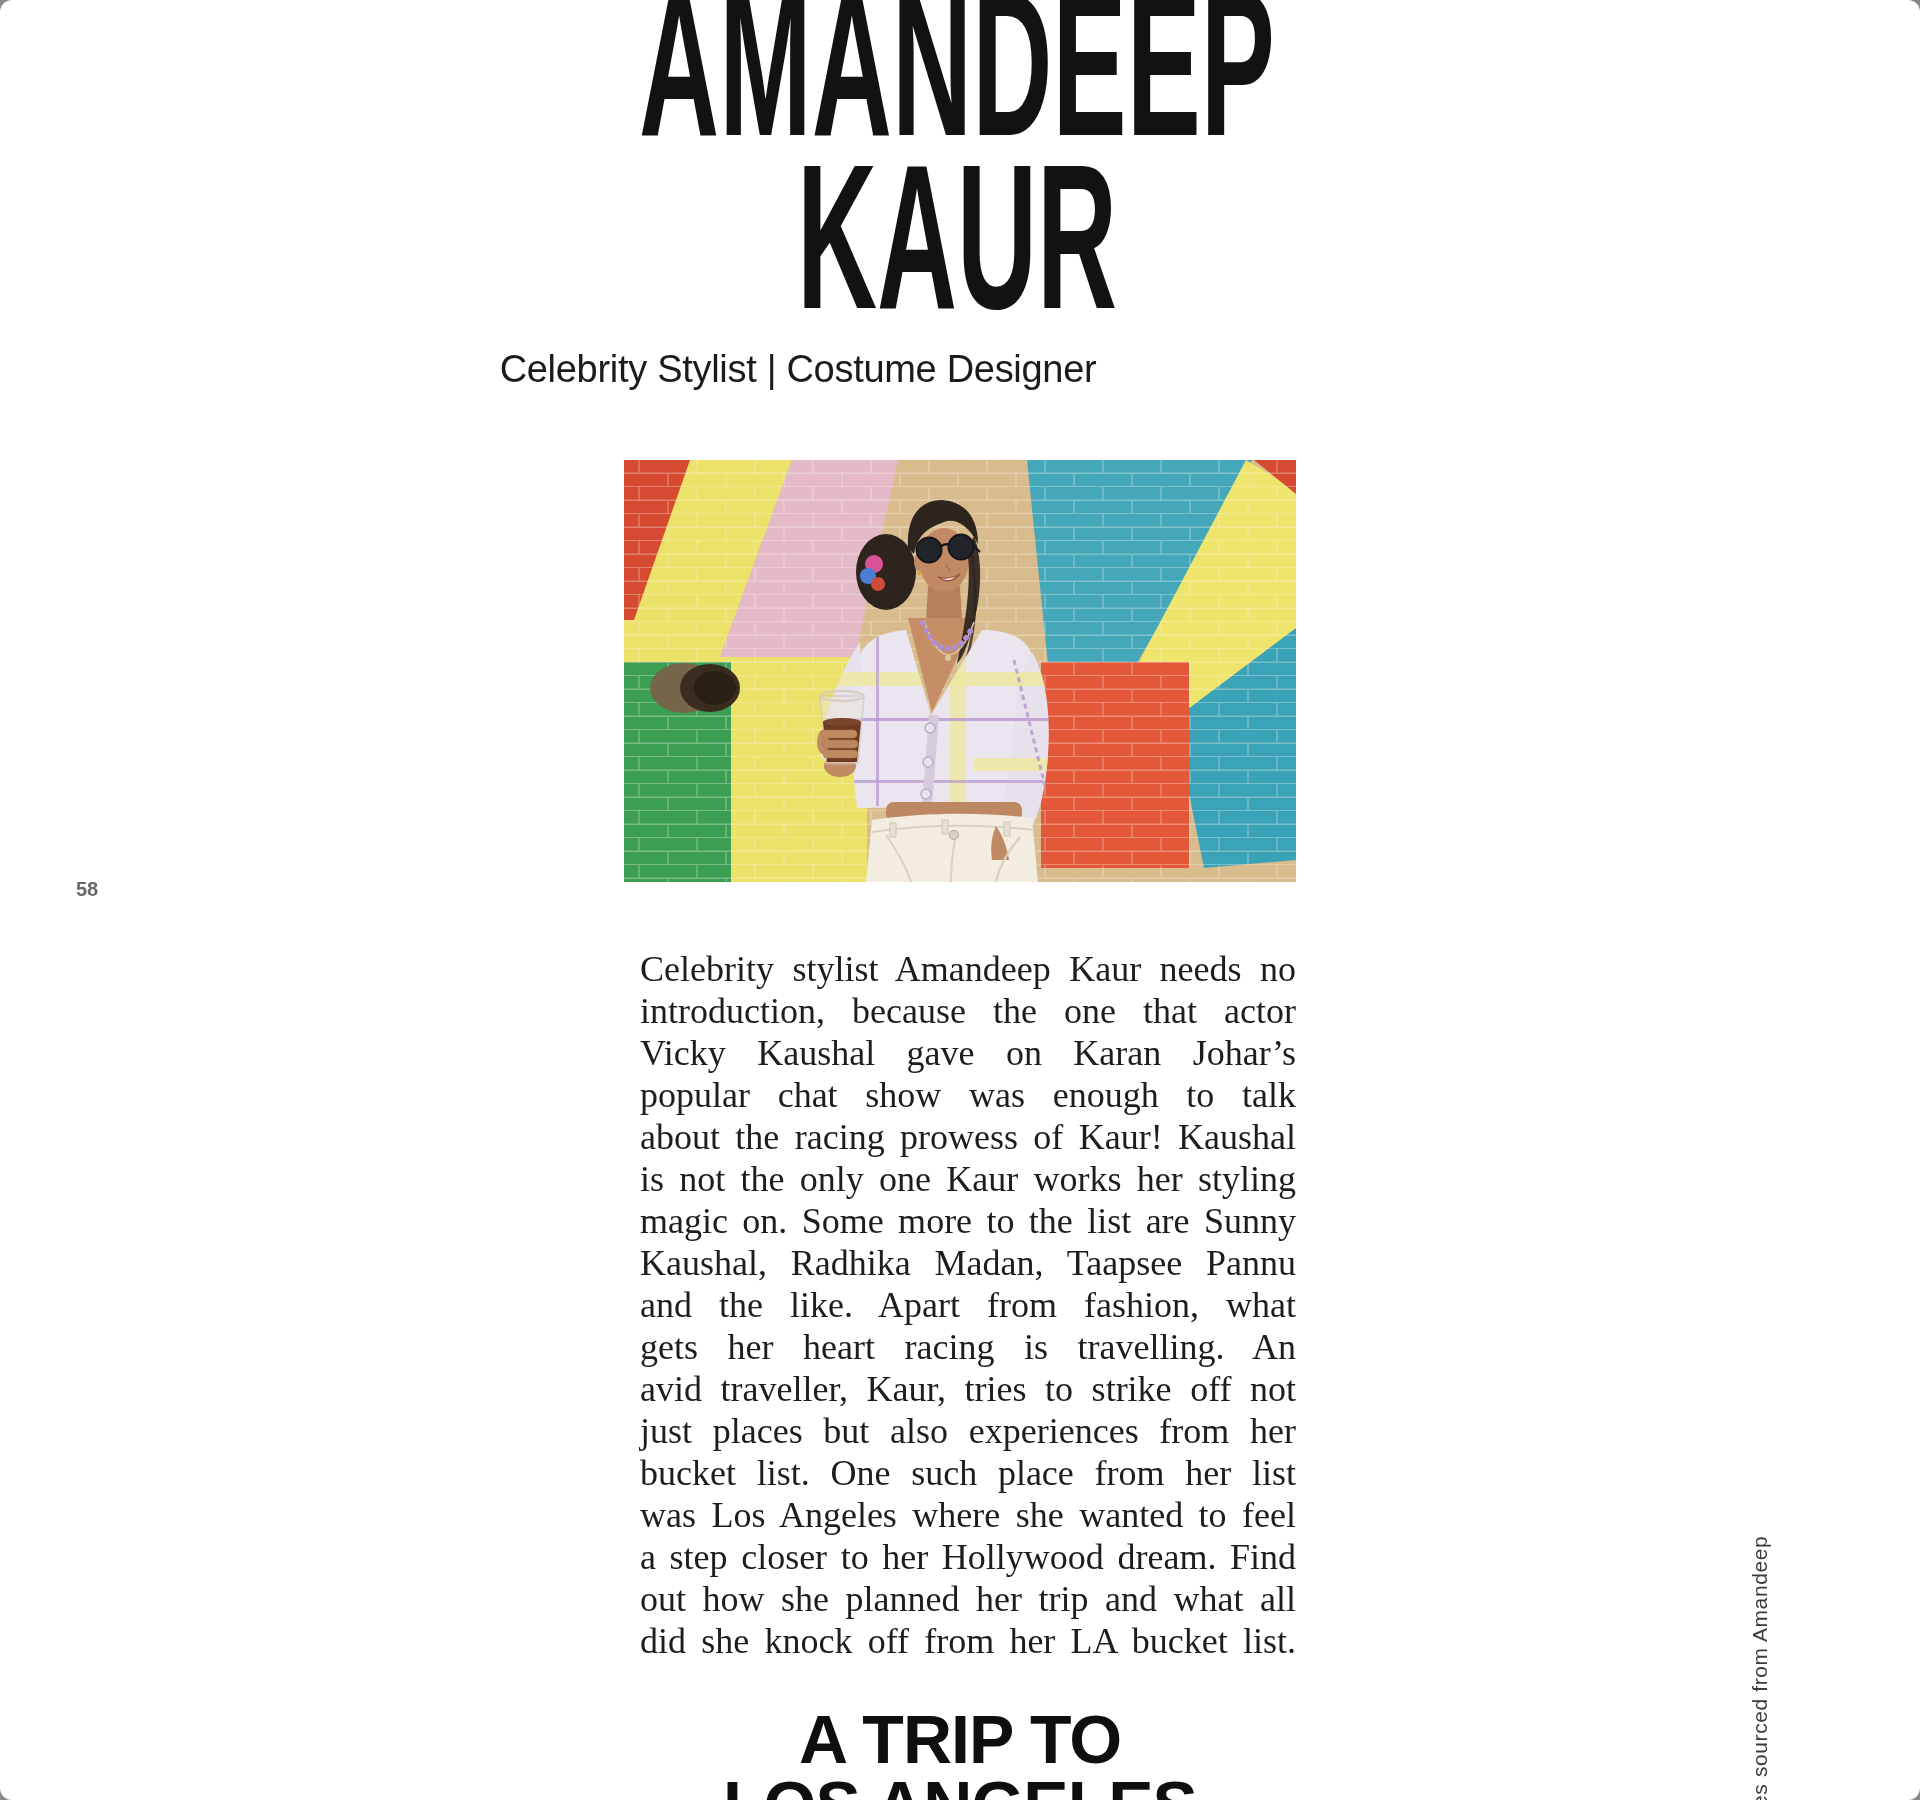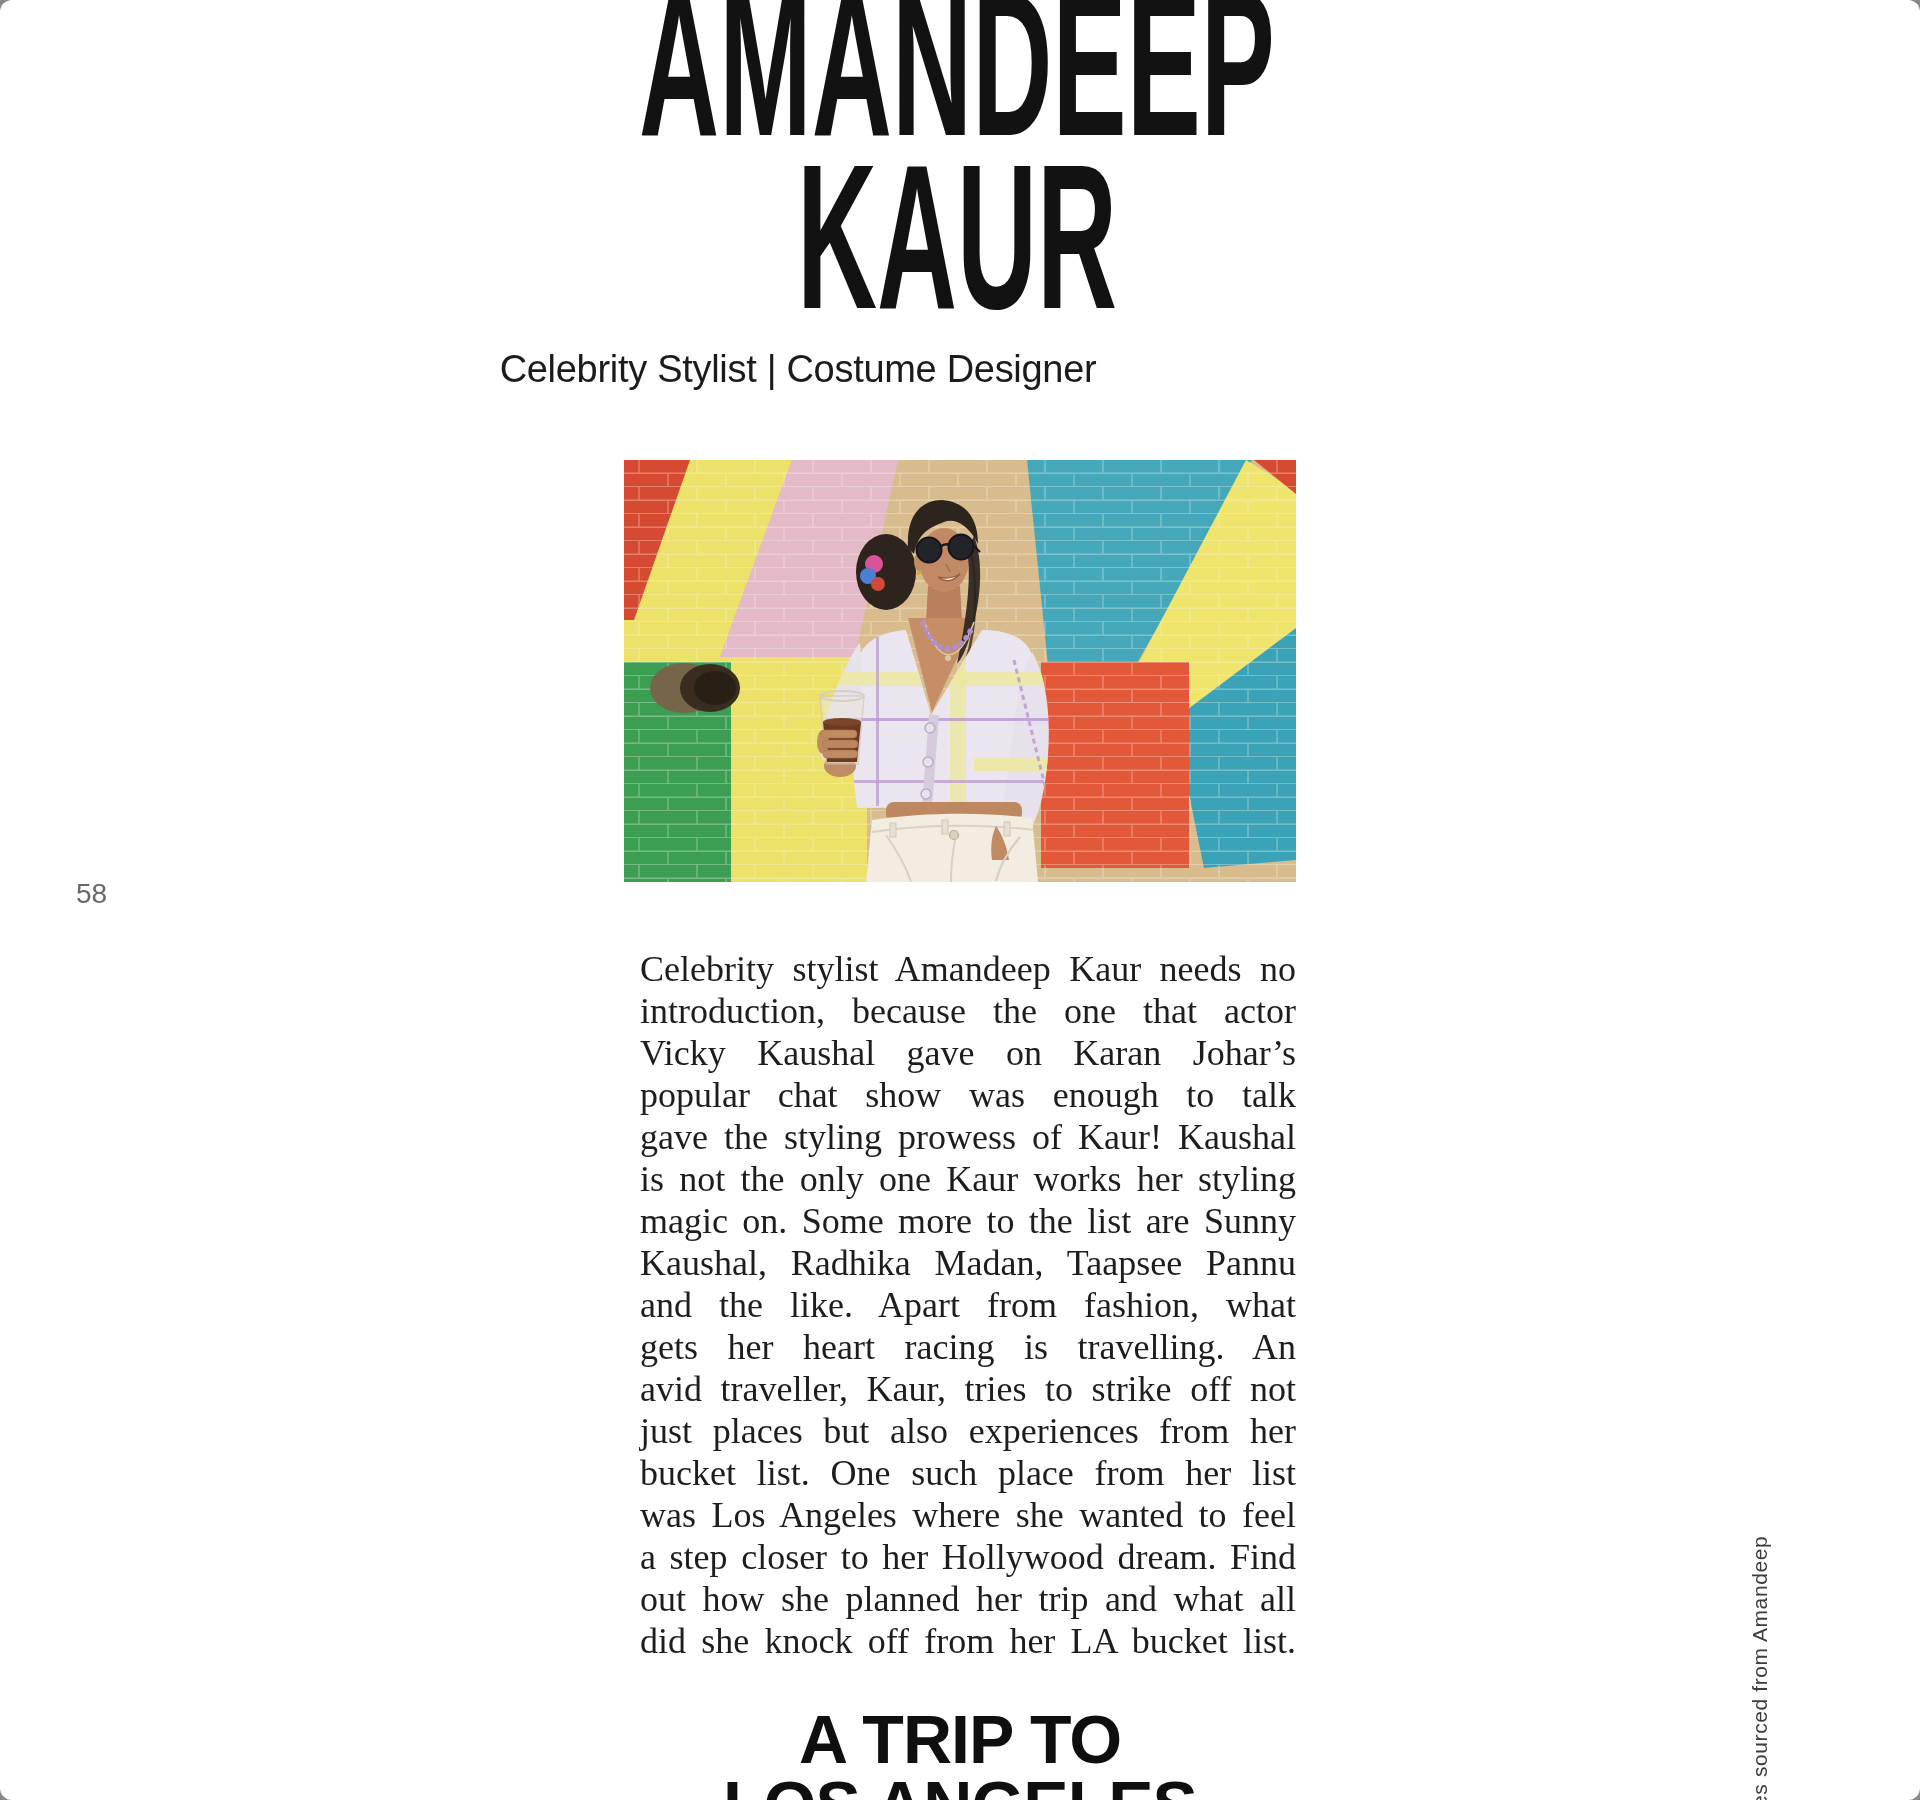--- a/index.html
+++ b/index.html
@@ -33,22 +33,22 @@
     color: #1b1b1b;
   }
   .photo-wrap {
     position: absolute;
     left: 624px; top: 460px;
     width: 672px; height: 422px;
   }
   .page-number {
     position: absolute;
     left: 76px; top: 878px;
-    font-size: 28px;
-    font-weight: 400;
+    font-size: 20px;
+    font-weight: 700;
     color: #66676a;
   }
   .article {
     position: absolute;
     left: 624px; top: 948px;
     width: 672px;
     font-family: "Liberation Serif", serif;
     font-size: 36px;
     color: #1d1d1f;
   }
@@ -214,21 +214,21 @@
     </svg>
   </div>
 
   <div class="page-number">58</div>
 
   <div class="article">
     <div class="body-line">Celebrity stylist Amandeep Kaur needs no</div>
     <div class="body-line">introduction, because the one that actor</div>
     <div class="body-line">Vicky Kaushal gave on Karan Johar’s</div>
     <div class="body-line">popular chat show was enough to talk</div>
-    <div class="body-line">gave the styling prowess of Kaur! Kaushal</div>
+    <div class="body-line">about the racing prowess of Kaur! Kaushal</div>
     <div class="body-line">is not the only one Kaur works her styling</div>
     <div class="body-line">magic on. Some more to the list are Sunny</div>
     <div class="body-line">Kaushal, Radhika Madan, Taapsee Pannu</div>
     <div class="body-line">and the like. Apart from fashion, what</div>
     <div class="body-line">gets her heart racing is travelling. An</div>
     <div class="body-line">avid traveller, Kaur, tries to strike off not</div>
     <div class="body-line">just places but also experiences from her</div>
     <div class="body-line">bucket list. One such place from her list</div>
     <div class="body-line">was Los Angeles where she wanted to feel</div>
     <div class="body-line">a step closer to her Hollywood dream. Find</div>

